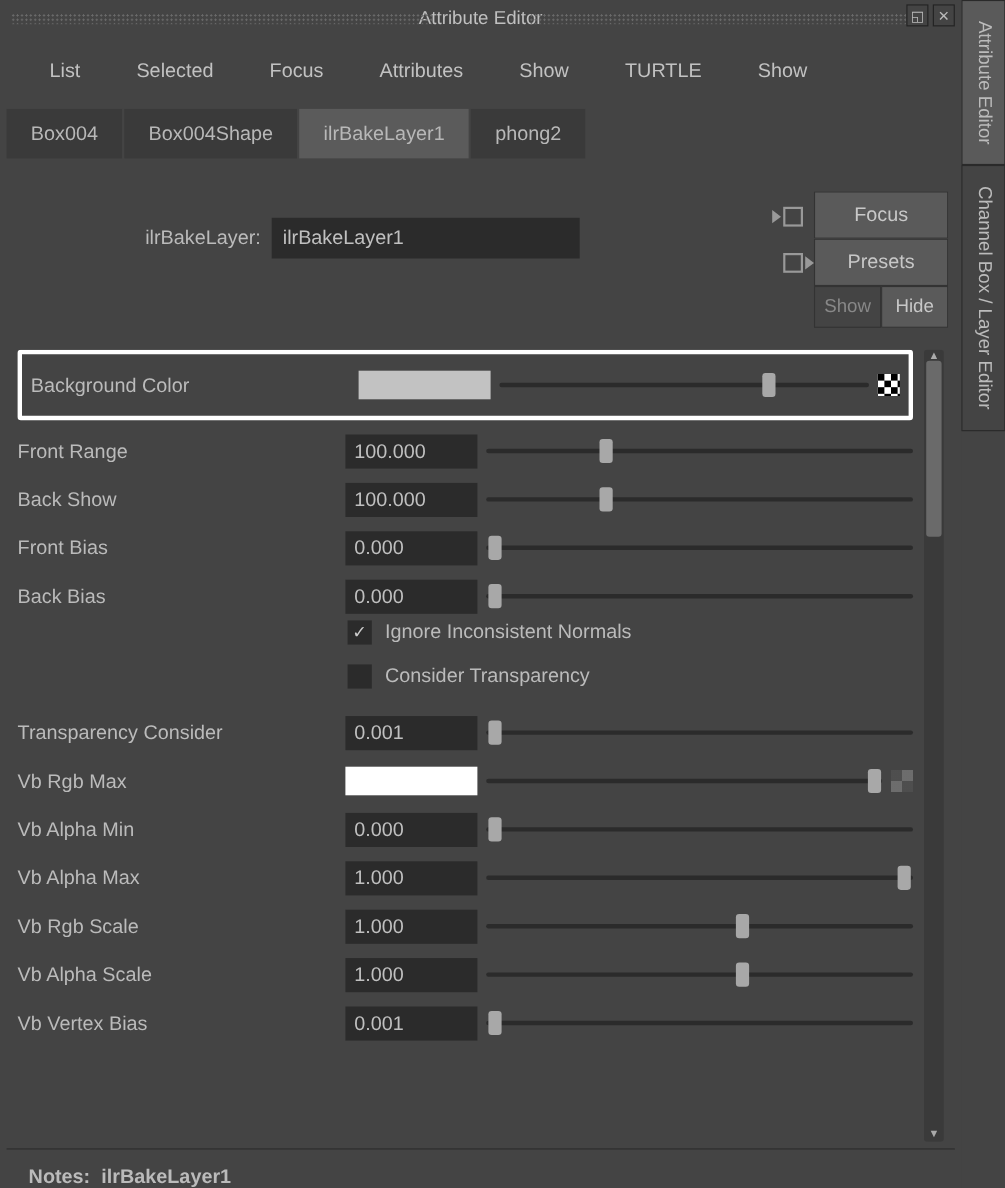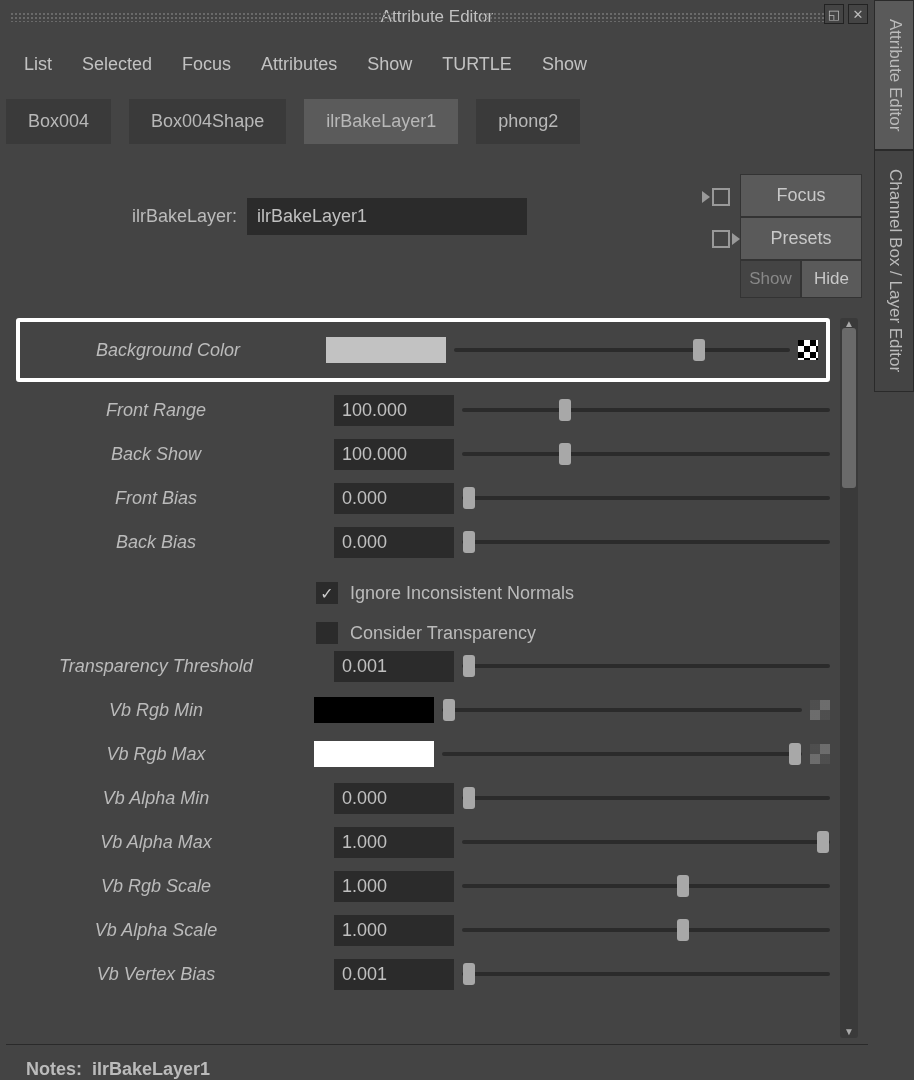--- a/index.html
+++ b/index.html
@@ -11,23 +11,23 @@
 .vtab.active { background: #5a5a5a; }
 
 .titlebar { height: 34px; display: flex; align-items: center; justify-content: center; position: relative; color: #c0c0c0; }
 .dotted-left, .dotted-right { position:absolute; top:50%; transform:translateY(-50%); height:10px; background-image: radial-gradient(#6a6a6a 1px, transparent 1px); background-size: 4px 4px; }
 .dotted-left { left: 10px; right: 55%; }
 .dotted-right { left: 55%; right: 50px; }
 .titlebar-buttons { position: absolute; right: 6px; top: 4px; display: flex; gap: 4px; }
 .tb-btn { width: 20px; height: 20px; background: #444; border:1px solid #222; color:#bbb; font-size:13px; display:flex; align-items:center; justify-content:center; cursor:pointer; }
 
 .menubar { display: flex; gap: 30px; padding: 20px 24px 24px 24px; color: #c2c2c2; font-size: 18px; }
-.menubar span { cursor: pointer; }
-
-.tabrow { display: flex; gap: 18px; padding: 0 6px; }
+.menubar span { cursor: pointer; margin-left: 21px; }
+
+.tabrow { display: flex; gap: 2px; padding: 0 6px; }
 .tab { padding: 12px 22px; background: #3a3a3a; color: #b8b8b8; font-size: 18px; cursor: pointer; }
 .tab.active { background: #5b5b5b; }
 
 .content { flex: 1; padding: 20px 6px 0 6px; display: flex; flex-direction: column; overflow: hidden; }
 
 .toprow { display: flex; align-items: flex-start; padding: 10px 6px 20px 6px; }
 .toprow-left { flex:1; display:flex; align-items:center; gap:10px; padding-left:120px; padding-top:24px;}
 .toprow-label { color:#bbb; font-size:18px; }
 .toprow-input { background:#2b2b2b; color:#c0c0c0; border:none; padding:8px 10px; width:280px; font-size:18px; }
 .toprow-icons { display:flex; flex-direction:column; gap:20px; padding-top:14px; margin-left:30px; margin-right:10px;}
@@ -45,30 +45,30 @@
 .attrs { flex:1; padding-right:6px; }
 .scrollbar { width:18px; background:#3a3a3a; position:relative; margin-left:4px; border-radius:3px;}
 .scroll-thumb { position:absolute; left:2px; right:2px; top:10px; height:160px; background:#6a6a6a; border-radius:3px; }
 .scroll-arrow { position:absolute; left:0; right:0; height:16px; color:#aaa; text-align:center; font-size:10px; line-height:16px;}
 .scroll-arrow.up { top:-2px; }
 .scroll-arrow.down { bottom:-2px; }
 
 .highlight-box { border:4px solid #ffffff; border-radius:3px; padding:6px 8px; margin-bottom:6px;}
 
 .attr-row { display:flex; align-items:center; height:44px; gap:8px; }
-.attr-label { width:290px; text-align:center; padding-right:10px; color:#bbb; font-size:18px;font-style:italic; }
+.attr-label { width:290px; text-align:left; padding-right:10px; color:#bbb; font-size:18px; }
 .attr-swatch { width:120px; height:26px; }
-.attr-value { width:120px; background:#2b2b2b; color:#c0c0c0; border:none; padding:5px 8px; font-size:18px;margin-left:20px; }
+.attr-value { width:120px; background:#2b2b2b; color:#c0c0c0; border:none; padding:5px 8px; font-size:18px; }
 .attr-slider { flex:1; position:relative; height:26px; display:flex; align-items:center; }
 .attr-track { position:absolute; left:0; right:0; height:4px; background:#2b2b2b; border-radius:2px; }
 .attr-thumb { position:absolute; width:12px; height:22px; background:#a8a8a8; border-radius:3px; top:2px; transform:translateX(-50%); }
 .attr-checker { width:20px; height:20px; background: conic-gradient(#fff 0 25%, #000 25% 50%, #fff 50% 75%, #000 75%); background-size:12px 12px; }
 .attr-checker.dim { opacity:0.6; background: conic-gradient(#888 0 25%, #555 25% 50%, #888 50% 75%, #555 75%); }
 
-.check-row { display:flex; align-items:flex-end; height:40px; padding-left:300px; gap:12px; }
+.check-row { display:flex; align-items:flex-start; height:40px; padding-left:300px; gap:12px; }
 .chk { width:22px; height:22px; background:#2b2b2b; display:flex; align-items:center; justify-content:center; color:#ccc; font-size:16px;}
 .chk.on::after { content:"✓"; }
 .chk-label { color:#bbb; font-size:18px; }
 
 .notes { padding:14px 10px 0 20px; color:#bbb; font-size:18px; border-top:1px solid #2a2a2a; margin-top:6px;}
 .notes b { color:#bbb; font-weight:bold;}
 </style>
 </head>
 <body>
 
@@ -173,38 +173,29 @@
         <div class="check-row">
           <div class="chk on"></div>
           <div class="chk-label">Ignore Inconsistent Normals</div>
         </div>
         <div class="check-row">
           <div class="chk"></div>
           <div class="chk-label">Consider Transparency</div>
         </div>
 
         <div class="attr-row">
-          <div class="attr-label">Transparency Threshold</div>
+          <div class="attr-label">Transparency Consider</div>
           <input class="attr-value" value="0.001" style="">
           <div class="attr-slider">
               <div class="attr-track"></div>
               <div class="attr-thumb" style="left:2%"></div>
             </div>
         </div>
 
 
-        <div class="attr-row">
-          <div class="attr-label">Vb Rgb Min</div>
-          <div class="attr-swatch" style="background:#000000"></div>
-          <div class="attr-slider">
-              <div class="attr-track"></div>
-              <div class="attr-thumb" style="left:2%"></div>
-            </div>
-          <div class="attr-checker dim"></div>
-        </div>
         <div class="attr-row">
           <div class="attr-label">Vb Rgb Max</div>
           <div class="attr-swatch" style="background:#ffffff"></div>
           <div class="attr-slider">
               <div class="attr-track"></div>
               <div class="attr-thumb" style="left:98%"></div>
             </div>
           <div class="attr-checker dim"></div>
         </div>
         <div class="attr-row">

